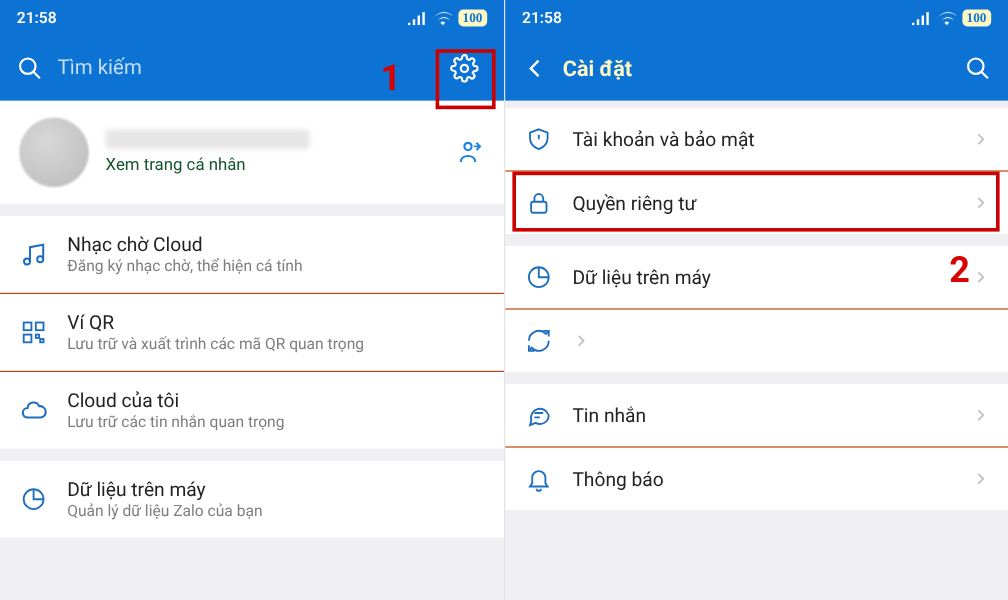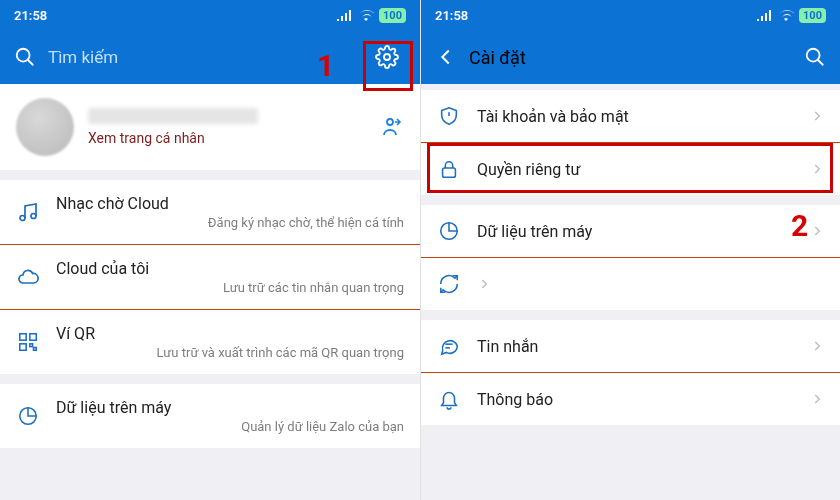--- a/index.html
+++ b/index.html
@@ -3,45 +3,45 @@
 <meta charset="utf-8">
 <style>
   * { margin: 0; padding: 0; box-sizing: border-box; font-family: -apple-system, BlinkMacSystemFont, "Segoe UI", Roboto, sans-serif; }
   body { background: #fff; width: 840px; height: 500px; display: flex; overflow: hidden; }
   .screen { width: 420px; height: 500px; background: #f2f4f7; display: flex; flex-direction: column; position: relative; }
   .screen + .screen { border-left: 1px solid #e2e2e2; }
 
   .status-bar { height: 30px; background: #0c72d4; color: #fff; display: flex; align-items: center; justify-content: space-between; padding: 0 14px; font-size: 13px; font-weight: 600; }
   .status-right { display: flex; align-items: center; gap: 5px; }
   .signal, .wifi { display: inline-block; }
-  .battery-badge { background: #86efac; color: #0c72d4; border-radius: 4px; padding: 1px 4px; font-size: 11px; font-weight: 700; }
+  .battery-badge { background: #fef9c3; color: #0c72d4; border-radius: 4px; padding: 1px 4px; font-size: 11px; font-weight: 700; font-family: Liberation Serif, serif; }
 
   .header { height: 54px; background: #0c72d4; color: #fff; display: flex; align-items: center; padding: 0 14px; gap: 12px; justify-content: center; }
   .header .search-icon, .header .back-icon, .header .gear-icon { color: #fff; }
   .header .search-text { flex: 1; color: #c5dff7; font-size: 17px; }
-  .header .title { flex: 1; color: #000000; font-size: 18px; font-weight: 400; }
+  .header .title { flex: 1; color: #fef9c3; font-size: 18px; font-weight: 700; }
   .gear-container { width: 38px; height: 38px; display: flex; align-items: center; justify-content: center; }
   .back-btn { display: flex; align-items: center; }
 
   .content { flex: 1; background: #efeff4; overflow: hidden; }
 
   .profile-row { background: #fff; display: flex; align-items: center; padding: 14px 16px; gap: 14px; margin-bottom: 10px; }
   .avatar { width: 58px; height: 58px; border-radius: 50%; background: radial-gradient(circle at 40% 35%, #d8d8d8, #b9b9b9); filter: blur(1px); }
   .profile-text { flex: 1; }
   .profile-name { height: 16px; width: 170px; background: #e5e5e5; border-radius: 3px; filter: blur(2px); margin-bottom: 6px; }
-  .profile-sub { color: #7f1d1d; font-size: 14px; }
+  .profile-sub { color: #14532d; font-size: 14px; }
   .swap-icon { color: #1e82e1; }
 
   .list-section { background: #fff; }
   .list-item { display: flex; align-items: center; padding: 14px 16px; gap: 16px; border-bottom: 1px solid #c2410c; position: relative; }
   .list-item:last-child { border-bottom: none; }
   .list-icon { width: 24px; height: 24px; display: flex; align-items: center; justify-content: center; flex-shrink: 0; color: #1e6fbf; }
   .list-body { flex: 1; min-width: 0; }
   .list-title { color: #222; font-size: 16px; }
-  .list-sub { color: #7e7e7e; font-size: 13px; margin-top: 2px; white-space: nowrap; overflow: hidden; text-overflow: ellipsis; text-align: right; }
+  .list-sub { color: #7e7e7e; font-size: 13px; margin-top: 2px; white-space: nowrap; overflow: hidden; text-overflow: ellipsis; }
   .chevron { color: #bfbfbf; flex-shrink: 0; }
   .gap { height: 10px; background: #efeff4; }
   .gap-sm { height: 6px; background: #efeff4; }
 
   
   .hl { position: absolute; border: 3px solid #cb0000; pointer-events: none; }
   .step-num { position: absolute; color: #d80000; font-size: 30px; font-weight: 700; pointer-events: none; }
 
   svg { display: block; }
 </style>
@@ -109,42 +109,42 @@
               <circle cx="17.5" cy="16" r="2.5"></circle>
             </svg>
         </span>
         <div class="list-body">
           <div class="list-title">Nhạc chờ Cloud</div>
           <div class="list-sub">Đăng ký nhạc chờ, thể hiện cá tính</div>
         </div>
       </div>
       <div class="list-item">
         <span class="list-icon">
-          <svg width="24" height="24" viewBox="0 0 24 24" fill="none" stroke="#1e6fbf" stroke-width="1.7">
-              <path d="M18 18H7a4 4 0 010-8 5 5 0 019.6-1.5A4 4 0 0118 18z"></path>
-            </svg>
-        </span>
-        <div class="list-body">
-          <div class="list-title">Cloud của tôi</div>
-          <div class="list-sub">Lưu trữ các tin nhắn quan trọng</div>
-        </div>
-      </div>
-      <div class="list-item">
-        <span class="list-icon">
           <svg width="22" height="22" viewBox="0 0 24 24" fill="none" stroke="#1e6fbf" stroke-width="1.7">
               <rect x="3" y="3" width="7" height="7"></rect>
               <rect x="14" y="3" width="7" height="7"></rect>
               <rect x="3" y="14" width="7" height="7"></rect>
               <rect x="14" y="14" width="3" height="3"></rect>
               <rect x="18" y="18" width="3" height="3"></rect>
             </svg>
         </span>
         <div class="list-body">
           <div class="list-title">Ví QR</div>
           <div class="list-sub">Lưu trữ và xuất trình các mã QR quan trọng</div>
+        </div>
+      </div>
+      <div class="list-item">
+        <span class="list-icon">
+          <svg width="24" height="24" viewBox="0 0 24 24" fill="none" stroke="#1e6fbf" stroke-width="1.7">
+              <path d="M18 18H7a4 4 0 010-8 5 5 0 019.6-1.5A4 4 0 0118 18z"></path>
+            </svg>
+        </span>
+        <div class="list-body">
+          <div class="list-title">Cloud của tôi</div>
+          <div class="list-sub">Lưu trữ các tin nhắn quan trọng</div>
         </div>
       </div>
     </div>
     <div class="gap"></div>
     <div class="list-section">
       <div class="list-item">
         <span class="list-icon">
           <svg width="22" height="22" viewBox="0 0 24 24" fill="none" stroke="#1e6fbf" stroke-width="1.7">
               <circle cx="12" cy="12" r="9"></circle>
               <path d="M12 3v9h9"></path>

